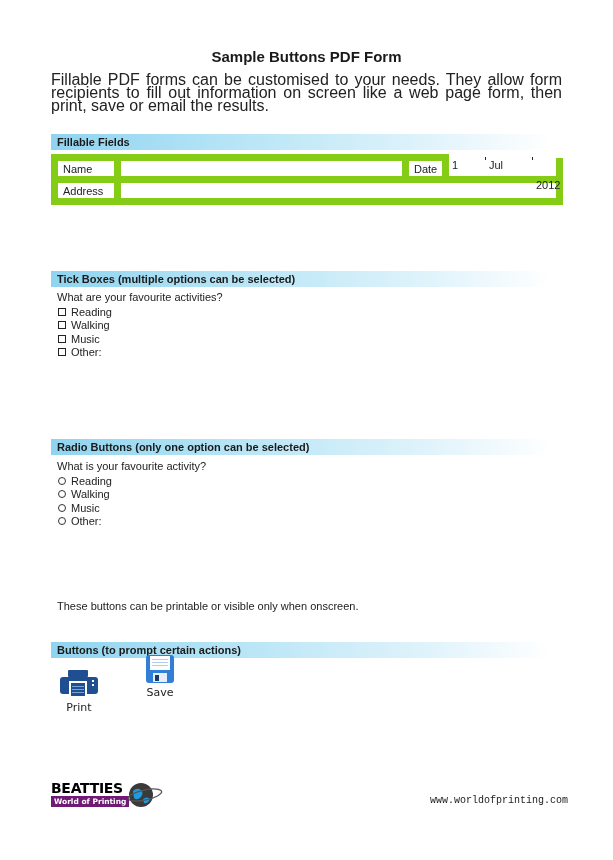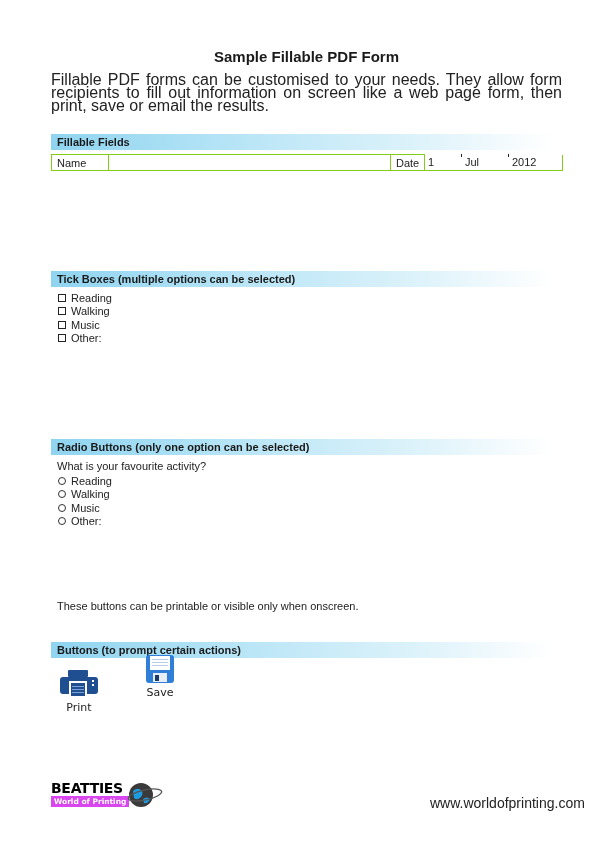--- a/index.html
+++ b/index.html
@@ -5,64 +5,69 @@
   html, body { margin: 0; padding: 0; background: #ffffff; }
   body { width: 613px; height: 860px; position: relative; overflow: hidden;
          font-family: "Liberation Sans", sans-serif; color: #222; }
   .abs { position: absolute; }
   .title { left: 0; width: 613px; top: 48px; text-align: center; font-size: 15px; font-weight: bold; color: #1a1a1a; }
   .intro { left: 51px; width: 511px; top: 73px; font-size: 16px; line-height: 13px; text-align: justify; color: #222; }
   .section-bar { left: 51px; width: 500px; height: 16px;
                  background: linear-gradient(to right, #8fd4f0 0%, #b5e4f6 35%, #dff3fb 75%, #ffffff 100%); }
   .section-bar span { position: absolute; left: 6px; top: 2px; font-size: 11px; font-weight: bold; color: #1a1a1a; }
   table.fields { position: absolute; left: 51px; top: 154px; width: 512px; border-collapse: collapse; font-size: 11px; }
-  table.fields td { border: 1px solid #84cc16; height: 15px; padding: 0 0 0 5px; vertical-align: middle; }
+  table.fields td { border: 7px solid #84cc16; height: 15px; padding: 0 0 0 5px; vertical-align: middle; }
   table.fields td.lbl { width: 51px; }
   .date-lbl { width: 28px; }
   .date-cell { position: relative; border-top: none !important; }
   .date-val { position: absolute; top: 1px; font-size: 11px; }
   .tick { position: absolute; top: -1px; width: 1px; height: 3px; background: #222; }
   .q { font-size: 11px; color: #222; }
   .opt { font-size: 11px; color: #222; height: 13.5px; display: flex; align-items: center; }
   .cb { width: 8px; height: 8px; border: 1px solid #222; margin: 0 5px 0 1px; box-sizing: border-box; }
   .rb { width: 8px; height: 8px; border: 1.6px solid #333; border-radius: 50%; margin: 0 5px 0 1px; box-sizing: border-box; }
   .btn { width: 50px; text-align: center; cursor: pointer; font-size: 11px; font-family: "DejaVu Sans", sans-serif; }
   .btn svg { display: block; margin: 0 auto 2px auto; }
   .logo-text { font-family: "DejaVu Sans", sans-serif; }
 </style>
 </head>
 <body>
 
-<div class="abs title">Sample Fillable PDF Form</div>
+<div class="abs title">Sample Buttons PDF Form</div>
 <div class="abs intro">Fillable PDF forms can be customised to your needs. They allow form recipients to fill out information on screen like a web page form, then print, save or email the results.</div>
 
 <div class="abs section-bar" style="top:134px;">
   <span>Fillable Fields</span>
 </div>
 <table class="fields">
   <tbody>
       <tr>
     <td class="lbl">Name</td>
     <td style="width:276px;"></td>
     <td class="date-lbl">Date</td>
     <td class="date-cell" style="border-left:1px solid #222;">
       <span class="date-val" style="left:3px;">1</span>
       <span class="tick" style="left:36px;"></span>
       <span class="date-val" style="left:40px;">Jul</span>
       <span class="tick" style="left:83px;"></span>
-      <span class="date-val" style="left:87px;">2012</span>
+      <span class="date-val" style="left:87px;margin-top:20px;">2012</span>
     </td>
+  </tr>
+  <tr>
+    <td class="lbl">Address</td>
+    <td colspan="3"></td>
   </tr>
 </tbody>
   </table>
 
 <div class="abs section-bar" style="top:271px;">
   <span>Tick Boxes (multiple options can be selected)</span>
 </div>
 <div class="abs" style="left:57px; top:291px;">
+  <div class="q" style="height:14px;">What are your favourite activities?</div>
   <div class="opt">
       <span class="cb"></span>
       <span>Reading</span>
     </div>
   <div class="opt">
       <span class="cb"></span>
       <span>Walking</span>
     </div>
   <div class="opt">
       <span class="cb"></span>
@@ -125,21 +130,21 @@
     <rect x="7" y="8" width="16" height="1" fill="#b7cde9"></rect>
     <rect x="7" y="11" width="16" height="1" fill="#b7cde9"></rect>
     <rect x="8" y="19" width="14" height="9" fill="#e8eef5"></rect>
     <rect x="10" y="21" width="4" height="6" fill="#1a3a66"></rect>
   </svg>
   <span>Save</span>
 </div>
 
 <div class="abs" style="left:51px; top:780px; width:112px; height:32px;">
   <div class="logo-text" style="position:absolute; left:0; top:0; font-size:14px; font-weight:bold; color:#000000; letter-spacing:-0.3px;">BEATTIES</div>
-  <div class="logo-text" style="position:absolute; left:0; top:16px; background:#d946ef; color:#fff; font-size:7.5px; font-weight:bold; padding:1px 3px; white-space:nowrap;">World of Printing</div>
+  <div class="logo-text" style="position:absolute; left:0; top:16px; background:#701a75; color:#fff; font-size:7.5px; font-weight:bold; padding:1px 3px; white-space:nowrap;">World of Printing</div>
   <svg style="position:absolute; left:74px; top:1px;" width="38" height="28" viewBox="0 0 38 28">
     <circle cx="16" cy="14" r="12" fill="#3a3a3a"></circle>
     <path d="M8 10 Q12 6 16 9 Q19 12 16 16 Q12 20 9 17 Z" fill="#1e9be0"></path>
     <path d="M18 18 Q22 15 25 18 Q23 23 19 22 Z" fill="#1e9be0"></path>
     <ellipse cx="20" cy="14" rx="17" ry="5" fill="none" stroke="#555" stroke-width="1.3" transform="rotate(-12 20 14)"></ellipse>
   </svg>
 </div>
-<div class="abs" style="left:430px; top:795px; font-size:14px; color:#222;">www.worldofprinting.com</div>
+<div class="abs" style="left:430px; top:795px; font-size:10px; color:#222;font-family:Liberation Mono, monospace;">www.worldofprinting.com</div>
 
 </body></html>

